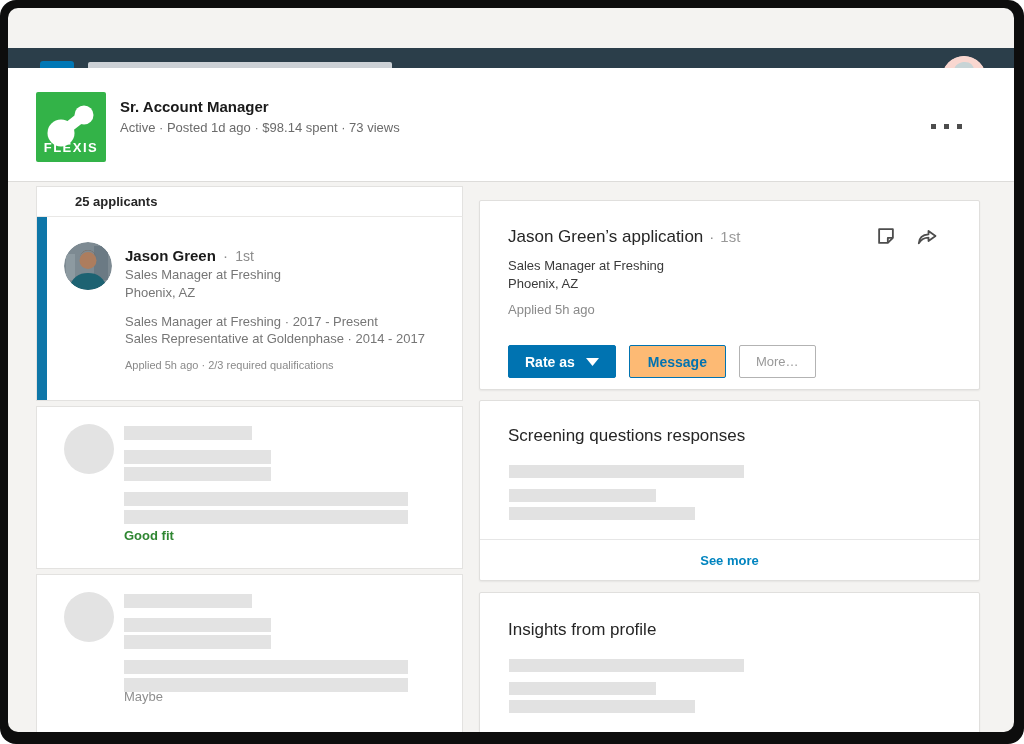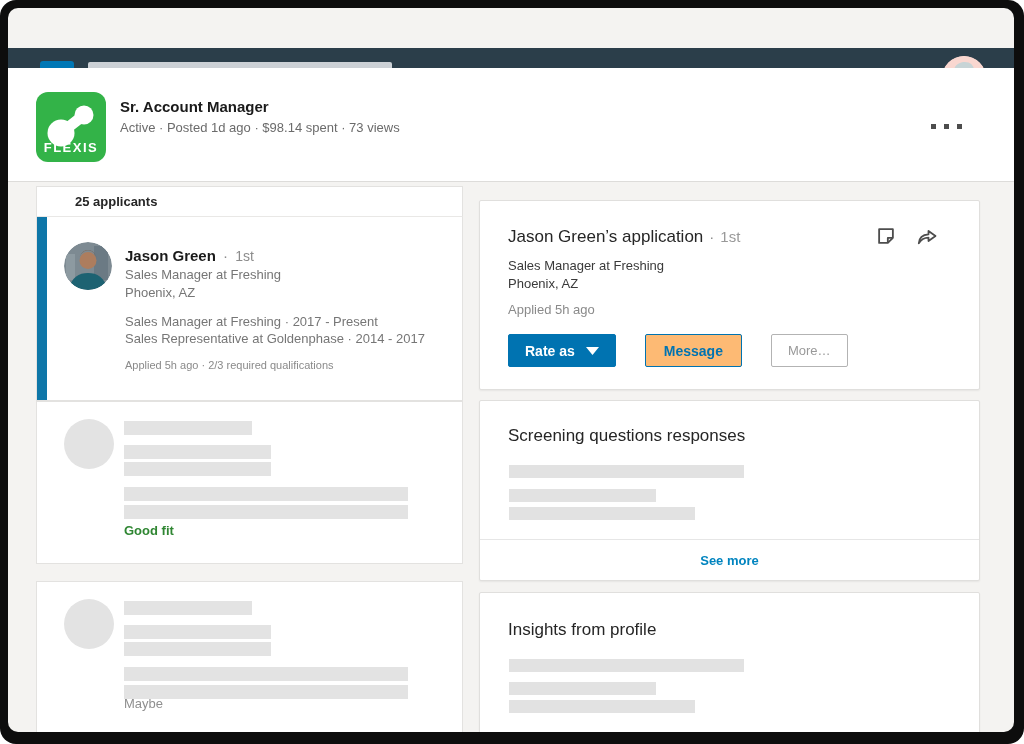--- a/index.html
+++ b/index.html
@@ -9,21 +9,21 @@
 
   
   .navbar { position:absolute; left:0; top:0; width:100%; height:60px; background:#2b3e4a; display:flex; align-items:center; padding:0 28px 0 32px;margin-top:40px; }
   .li-logo { width:34px; height:34px; background:#0077b5; border-radius:3px; color:#fff; font-weight:bold; font-size:22px; display:flex; align-items:center; justify-content:center; line-height:1; padding-bottom:3px; }
   .nav-search { margin-left:14px; width:304px; height:33px; background:#ccd1d6; border-radius:2px; border:none; }
   .nav-spacer { flex:1; }
   .nav-avatar { width:44px; height:44px; border-radius:50%; overflow:hidden; background:#f9d7d0; }
 
   
   .job-header { position:absolute; left:0; top:60px; width:100%; height:114px; background:#ffffff; border-bottom:1px solid #dddcda; }
-  .company-logo { position:absolute; left:28px; top:24px; width:70px; height:70px; background:#33b348; border-radius:12px; }
+  .company-logo { position:absolute; left:28px; top:24px; width:70px; height:70px; background:#33b348; border-radius:2px; }
   .company-logo svg { position:absolute; left:0; top:0; }
   .company-logo-text { position:absolute; left:0; right:0; bottom:7px; text-align:center; color:#fff; font-size:13px; font-weight:bold; letter-spacing:1.5px; }
   .job-head-text { position:absolute; left:112px; top:29px; }
   .job-title { font-size:15px; font-weight:bold; color:#1a1a1a; line-height:20px; }
   .job-sub   { font-size:13px; color:#6b6b6b; line-height:20px; }
   .job-meta  { font-size:13px; color:#6b6b6b; line-height:21px; }
   .overflow-btn { position:absolute; right:48px; top:52px; display:flex; gap:8px; cursor:pointer; padding:4px; }
   .overflow-btn i { width:5px; height:5px; background:#4d4d4d; display:block; }
 
   
@@ -41,41 +41,41 @@
   .name-row .nm { font-weight:bold; }
   .name-row .dot { color:#8c8c8c; margin:0 3px; }
   .name-row .deg { color:#8c8c8c; font-size:14px; }
   .hl { font-size:13px; color:#767676; line-height:18px; }
   .exp { margin-top:11px; font-size:13px; color:#767676; line-height:17px; }
   .applied-left { margin-top:12px; font-size:11px; color:#8a8a8a; }
 
   
   .ph-card { position:relative; height:163px; cursor:pointer; }
   .ph-card.tall { height:170px; }
-  .ph-card + .ph-card, .gap5 { }
+  .ph-card + .ph-card, .gap5 { margin-top:5px; }
   .mt17 { margin-top:17px; }
   .sk-avatar { position:absolute; left:27px; top:17px; width:50px; height:50px; border-radius:50%; background:#e3e3e3; }
   .sk-bar { position:absolute; left:87px; height:14px; background:#e3e3e3; }
   .ph-label { position:absolute; left:87px; top:121px; font-size:13px; }
   .lbl-good { color:#2f8632; font-weight:bold; }
   .lbl-maybe { color:#8f8f8f; }
 
   
   .rcard { background:#fff; border:1px solid #e0dfdd; border-radius:2px; box-shadow:0 1px 2px rgba(0,0,0,0.06); position:relative; }
   .app-card { height:190px; padding:24px 28px 0 28px; }
   .title-row { display:flex; align-items:baseline; }
   .card-title { font-size:17px; color:#262626; line-height:24px; font-weight:normal; }
   .title-row .dot { color:#8c8c8c; margin:0 6px; font-size:15px; }
   .title-row .deg { color:#999; font-size:15px; }
   .title-icons { margin-left:auto; display:flex; gap:17px; align-self:center; margin-right:12px; }
   .icon-btn { background:none; border:none; padding:0; cursor:pointer; width:24px; height:24px; }
   .hl-dark { font-size:13px; color:#3a3a3a; line-height:18px; }
   .mt8 { margin-top:8px; }
   .applied-right { margin-top:9px; font-size:13px; color:#8a8a8a; }
-  .btn-row { margin-top:17px; display:flex; gap:29px; }
+  .btn-row { margin-top:28px; display:flex; gap:13px; }
   .btn { height:33px; border-radius:2px; font-size:14px; font-weight:bold; font-family:inherit; cursor:pointer; display:inline-flex; align-items:center; justify-content:center; }
   .btn-primary { background:#0073b1; color:#fff; border:1px solid #0073b1; padding:0 16px; gap:11px; }
   .btn-outline-blue { background:#fdba74; color:#0073b1; border:1px solid #0073b1; padding:0 18px; }
   .btn-outline-gray { background:#fff; color:#999; border:1px solid #b3b3b3; padding:0 16px; font-weight:normal; font-size:13px; }
 
   .mid-card { margin-top:10px; height:181px; padding:23px 28px 0 28px; }
   .rc-bar { position:absolute; left:29px; height:13px; background:#e2e2e2; }
   .card-footer { position:absolute; left:0; right:0; bottom:0; height:41px; border-top:1px solid #e6e6e6; text-align:center; line-height:40px; }
   .see-more { color:#0084bf; font-size:13px; font-weight:bold; text-decoration:none; cursor:pointer; }
   .bot-card { margin-top:11px; height:160px; padding:25px 28px 0 28px; }

